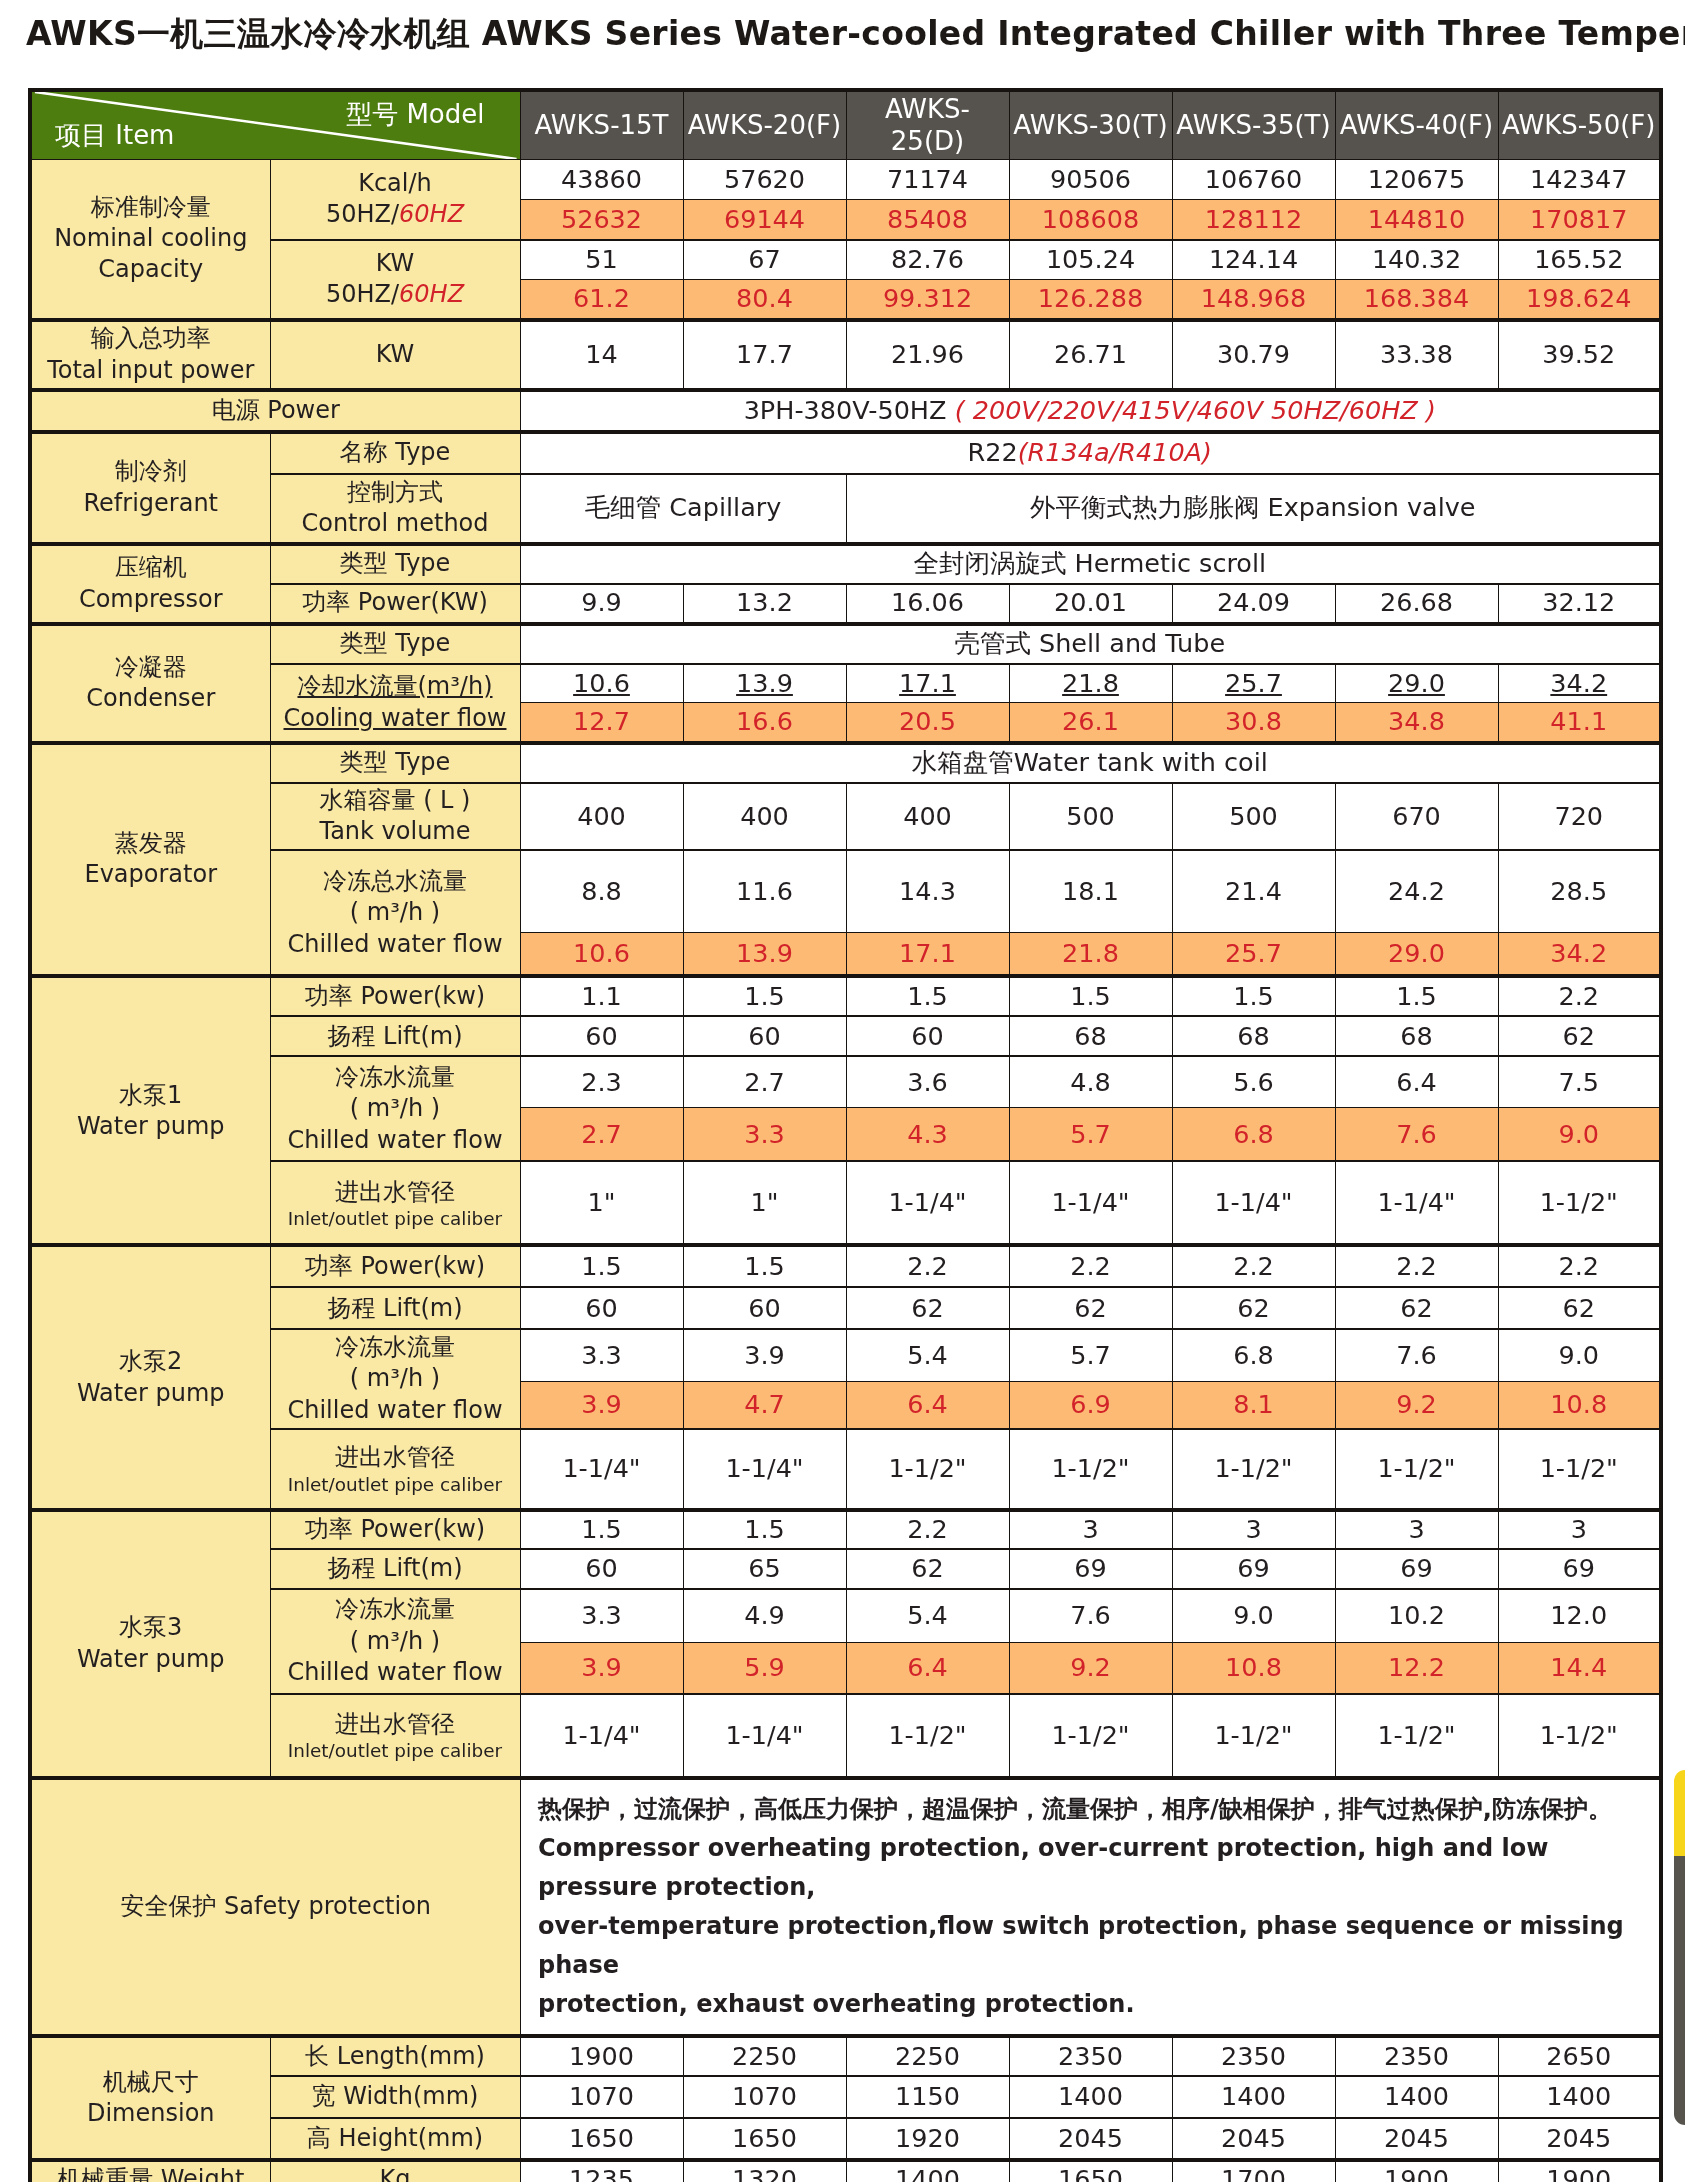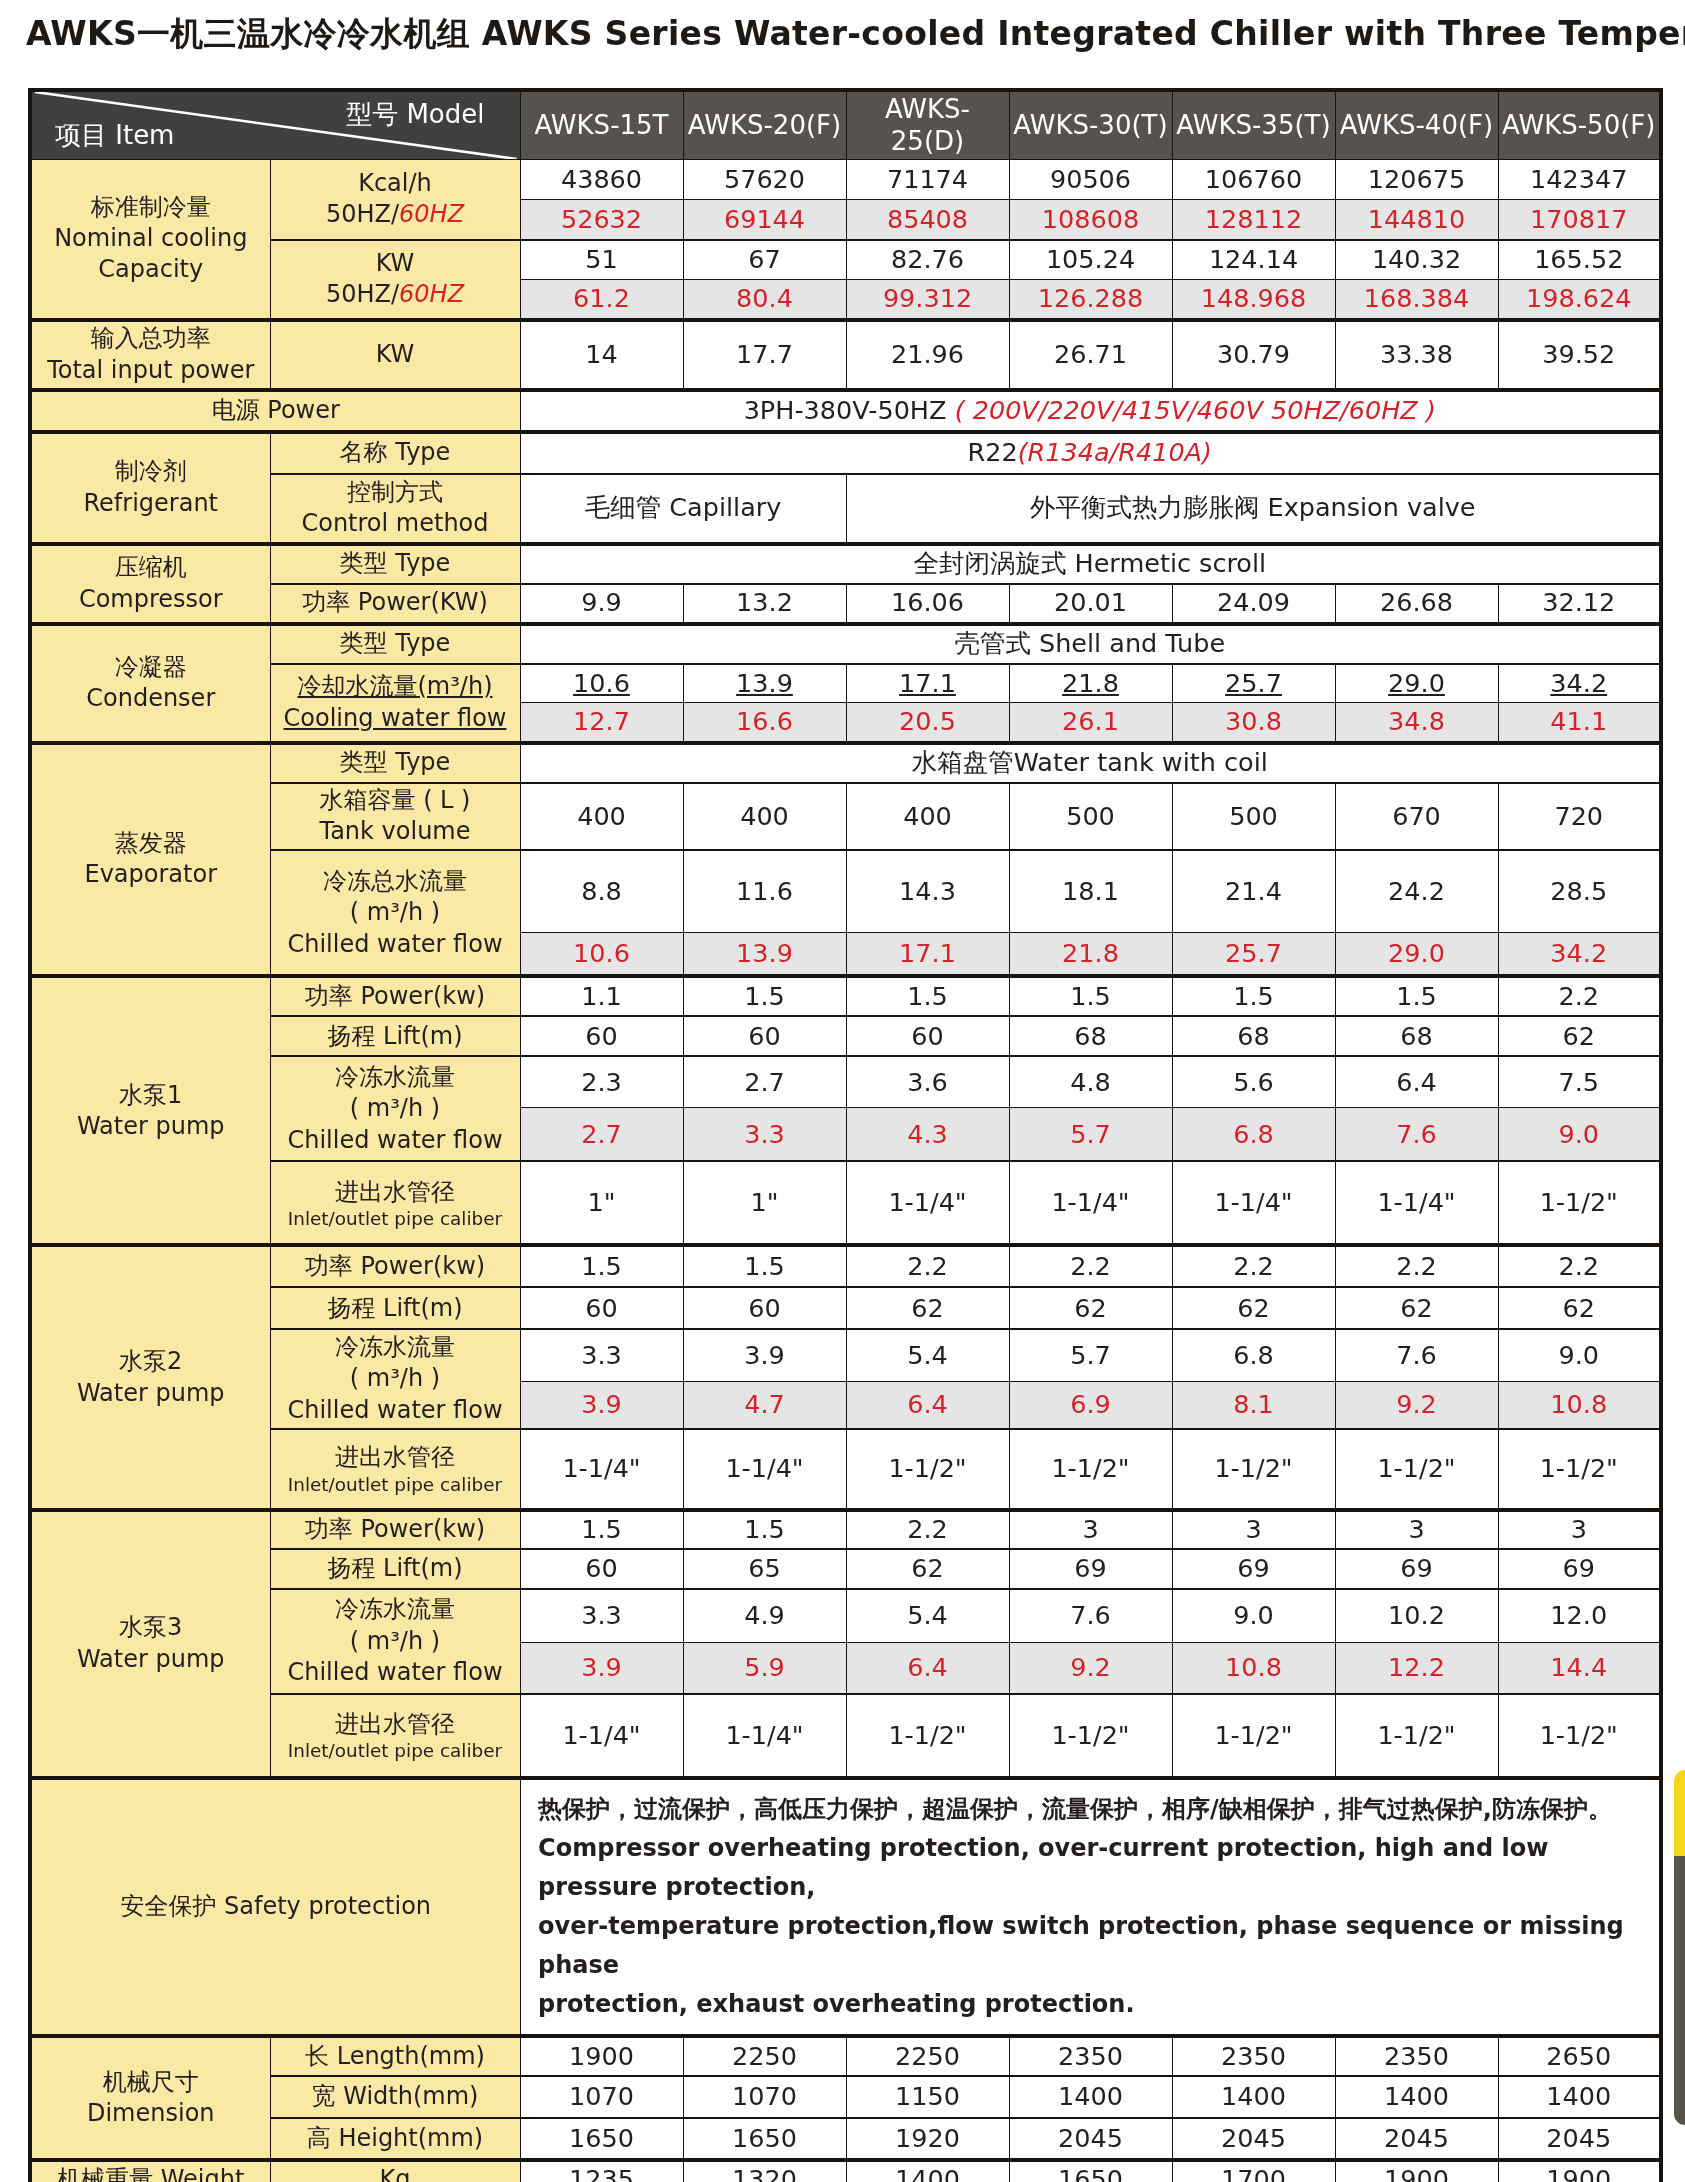--- a/index.html
+++ b/index.html
@@ -18,27 +18,27 @@
     background:#fff;
   }
   td{
     border:1.8px solid #171310;text-align:center;vertical-align:middle;
     padding:1.8px 3.5px;font-size:25.5px;line-height:1.22;word-break:break-word;
   }
   tr.t > td{border-top-width:4.4px;}
   tr.m > td{border-top-width:2.6px;}
   td.lbl{background:#f9e9a5;font-size:24px;line-height:1.3;}
   td.val{background:#fff;}
-  td.red{background:#e5e5e5;color:#d2232a;}
+  td.red{background:#fdba74;color:#d2232a;}
   .rseg{color:#d2232a;font-style:italic;}
   td.txt{
     text-align:left;padding:10.5px 16px 10.5px 17.6px;font-size:24px;line-height:1.62;font-weight:bold;
   }
   td.diag{
-    background:#404040;color:#ffffff;position:relative;padding:0;
+    background:#4d7c0f;color:#ffffff;position:relative;padding:0;
   }
   .dline{position:absolute;left:0;top:0;width:100%;height:100%;}
   .diag .model{position:absolute;top:7px;right:35px;font-size:26px;}
   .diag .item{position:absolute;bottom:7px;left:23px;font-size:26px;}
   td.mh{background:#56524d;color:#ffffff;font-size:26px;font-weight:500;}
   .ln{display:block;}
   td.pipe .ln2{font-size:18.4px;line-height:1.15;}
   .edge-badge{position:absolute;right:0;top:1770px;width:11.4px;height:355px;}
   .edge-badge .yseg{height:86px;background:#f6d51b;border-radius:11.4px 0 0 0;}
   .edge-badge .gseg{height:269px;background:#57544e;border-radius:0 0 0 11.4px;}

